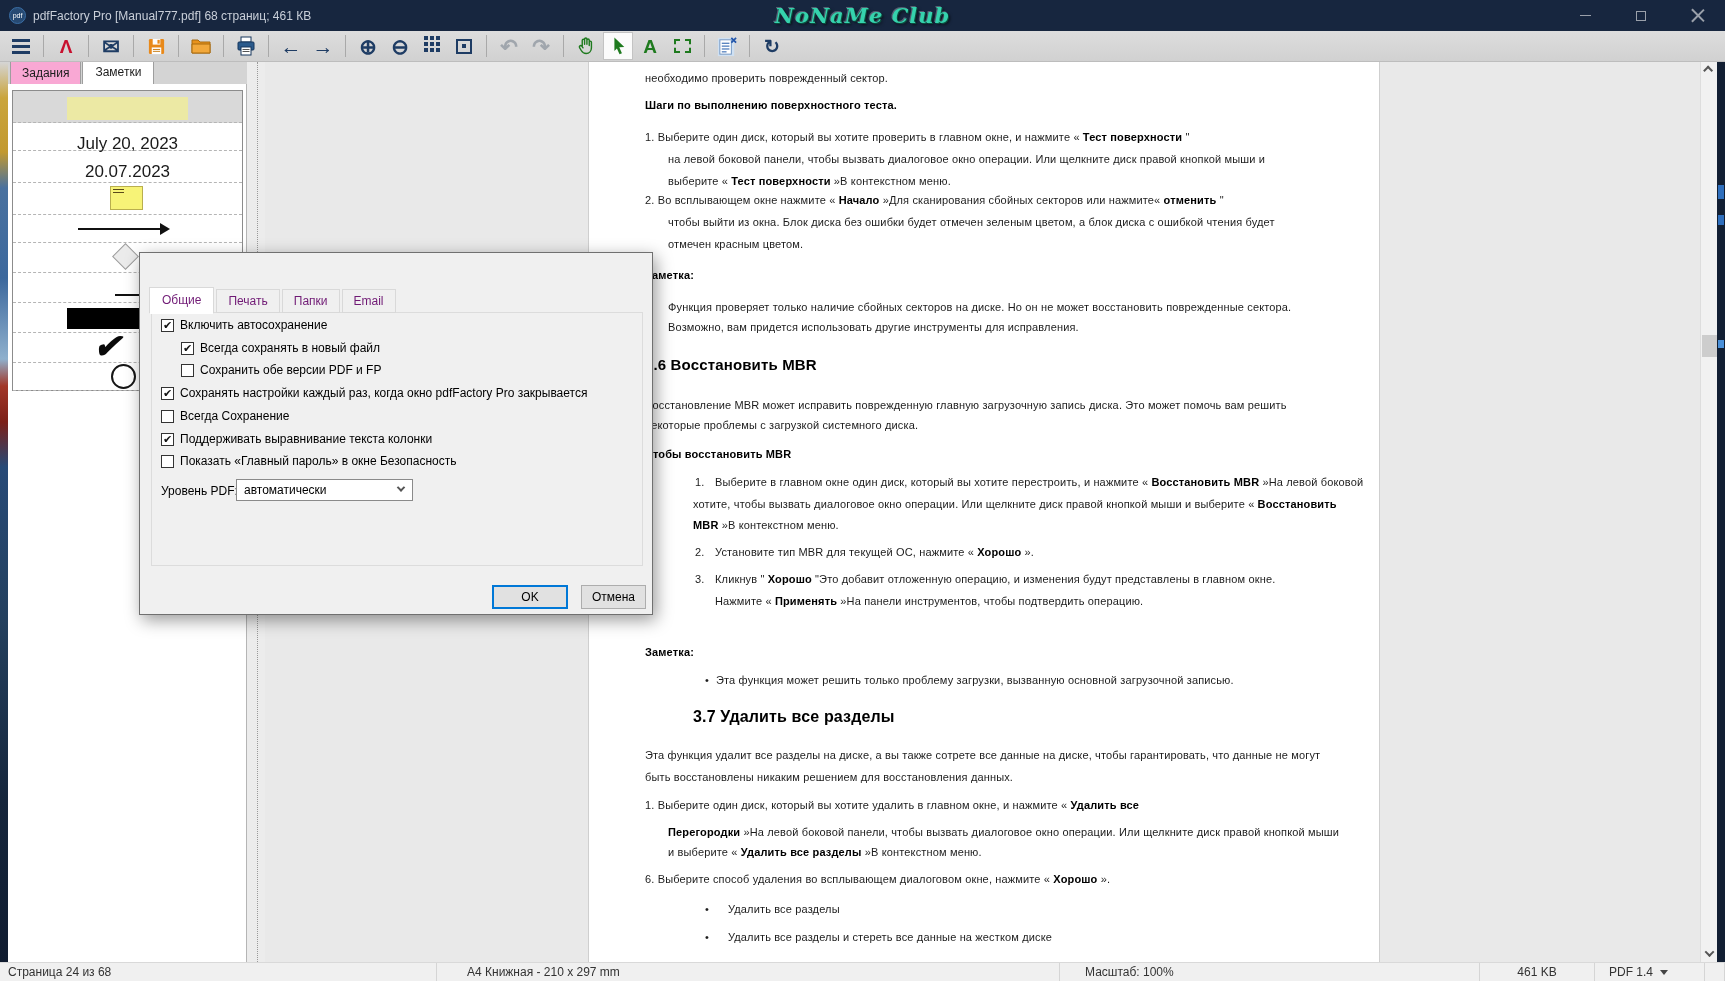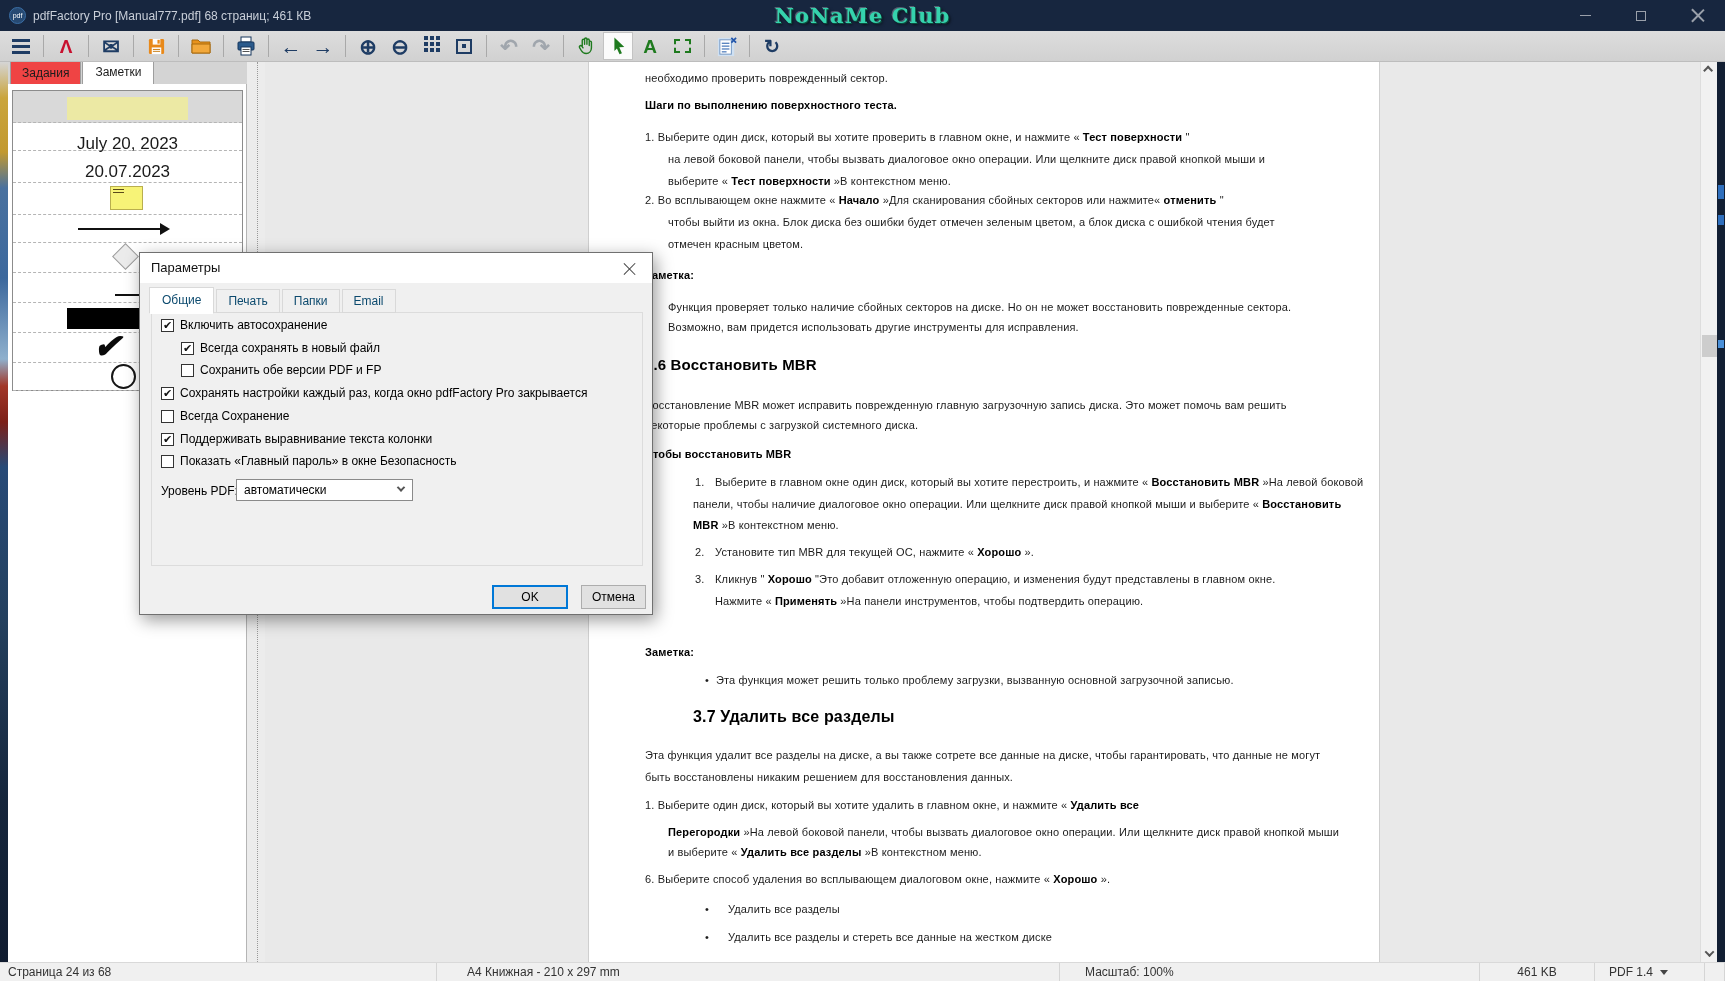--- a/index.html
+++ b/index.html
@@ -8,21 +8,21 @@
 
   
   #titlebar { position:absolute; left:0; top:0; width:1725px; height:31px;
     background:var(--c-titlebar,#17263f); display:flex; align-items:center;
     color:#c9cfd9; font-size:12px; z-index:60; }
   #app-icon { width:17px; height:17px; border-radius:50%; background:#274a73; color:#fff;
     font-size:7px; display:flex; align-items:center; justify-content:center;
     margin:0 7px 0 9px; border:1px solid #3a6ea5; flex:0 0 auto; }
   #win-title { white-space:nowrap; }
   #brand { position:absolute; left:0; right:0; text-align:center; pointer-events:none;
-    font-family:"DejaVu Serif",serif; font-weight:bold; font-size:21px;
+    font-family:"DejaVu Serif",serif; font-style:italic; font-weight:bold; font-size:21px;
     color:var(--c-brand,#35d2ad); letter-spacing:1px;
     text-shadow:1px 1px 0 #0b4f3e, 2px 2px 3px rgba(0,0,0,.6), -1px -1px 0 rgba(255,255,255,.28); }
   #win-controls { position:absolute; right:0; top:0; height:31px; display:flex; }
   .wc { width:56px; height:31px; display:flex; align-items:center; justify-content:center; }
   .wc-min-i { width:11px; height:1px; background:#9aa0aa; }
   .wc-max-i { width:10px; height:10px; border:1px solid #9aa0aa; }
   .x-ic { position:relative; width:13px; height:13px; }
   .x-ic::before,.x-ic::after { content:""; position:absolute; left:6px; top:-2px;
     width:1.5px; height:17px; background:#9aa0aa; }
   .x-ic::before { transform:rotate(45deg); } .x-ic::after { transform:rotate(-45deg); }
@@ -55,21 +55,21 @@
     background:linear-gradient(180deg,#d5d5d5 0%,#caa53c 4%,#c2992f 10%,#49719f 14%,#3c689d 24%,
       #8fb0cd 33%,#a23728 36%,#7c2018 40%,#274a77 45%,#24405e 62%,#16263c 82%,#101c30 100%); }
   #desk-right { position:absolute; left:1717px; top:62px; width:8px; height:900px; background:#121f33; }
   .desk-bit { position:absolute; left:1px; width:6px; background:#2f6fbd; }
 
   
   #sidebar { position:absolute; left:8px; top:62px; width:239px; height:900px;
     background:#fff; border-right:1px solid #b5b5b5; }
   #side-tabs { position:absolute; left:8px; top:62px; width:239px; height:22px;
     background:#d4d4d4; display:flex; align-items:flex-end; padding-left:2px; z-index:9; }
-  .s-tab { padding:10px 11px 4px; font-size:12px; color:#1c1c1c; background:#ef4444;
+  .s-tab { padding:10px 11px 4px; font-size:12px; color:#1c1c1c; background:#f9a8d4;
     border:1px solid #9e9e9e; border-bottom:none; margin-right:1px; }
   .s-tab.active { background:#fff; padding:4px 12px 5px; position:relative; z-index:2; }
 
   #notes { position:absolute; left:12px; top:90px; width:231px; height:301px;
     border:1px solid #8c8c8c; background:#fff; z-index:8; }
   .note-row { position:relative; border-bottom:1px dashed #b5b5b5; }
   .nr-header { background:#d9d9d9; }
   .yellow-rect { position:absolute; left:54px; top:6px; width:121px; height:23px; background:#ece9a4; }
   .nr-date { font-size:17px; color:#1a1a1a; text-align:center; padding-top:11px;
     font-family:"Liberation Sans",sans-serif; }
@@ -124,21 +124,21 @@
   #dlg-titlebar { position:absolute; left:0; top:0; right:0; height:30px; background:#fff; }
   #dlg-title { position:absolute; left:11px; top:7px; font-size:13px; color:#111; }
   #dlg-close { position:absolute; right:0; top:0; width:45px; height:30px;
     display:flex; align-items:center; justify-content:center; }
   .dx { position:relative; width:13px; height:13px; }
   .dx::before,.dx::after { content:""; position:absolute; left:6px; top:-1px;
     width:1.3px; height:16px; background:#444; }
   .dx::before { transform:rotate(45deg); } .dx::after { transform:rotate(-45deg); }
   #dlg-tabs { position:absolute; left:9px; top:35px; height:25px; display:flex; align-items:flex-end; z-index:3; }
   .dtab { font-size:12px; padding:4px 11px; border:1px solid #d9d9d9; background:#f0f0f0;
-    margin-right:2px; color:#0c4a6e; }
+    margin-right:2px; color:#701a75; }
   .dtab.active { background:#fff; padding:5px 12px 6px; border-bottom:1px solid #fff; margin-bottom:-1px; }
   #dlg-box { position:absolute; left:11px; top:59px; width:492px; height:254px;
     border:1px solid #dcdcdc; background:#f0f0f0; }
   .cb-row { position:absolute; display:flex; align-items:center; gap:6px; font-size:12px; color:#000; }
   .cb { width:13px; height:13px; background:#fff; border:1px solid #333; display:flex;
     align-items:center; justify-content:center; font-size:11px; line-height:1; color:#111; flex:0 0 auto; }
   #pdf-level-label { position:absolute; left:21px; top:231px; font-size:12px; color:#000; }
   #pdf-level { position:absolute; left:96px; top:226px; width:177px; height:22px; background:#fff;
     border:1px solid #8a8a8a; font-size:12px; display:flex; align-items:center; padding-left:7px; color:#000; }
   #pdf-level .chev { border-color:#555; width:6px; height:6px; position:absolute; right:8px; top:6px; }
@@ -349,21 +349,21 @@
     <div class="doc-line" style="left: 668px; top: 238px;"><span>отмечен красным цветом.</span></div>
     <div class="doc-line" style="left: 645px; top: 269px;"><b>Заметка:</b></div>
     <div class="doc-line" style="left: 668px; top: 301px;"><span>Функция проверяет только наличие сбойных секторов на диске. Но он не может восстановить поврежденные сектора.</span></div>
     <div class="doc-line" style="left: 668px; top: 321px;"><span>Возможно, вам придется использовать другие инструменты для исправления.</span></div>
     <div class="doc-line fs15" style="left: 645px; top: 356px;"><b>3.6 Восстановить MBR</b></div>
     <div class="doc-line" style="left: 645px; top: 399px;"><span>Восстановление MBR может исправить поврежденную главную загрузочную запись диска. Это может помочь вам решить</span></div>
     <div class="doc-line" style="left: 645px; top: 419px;"><span>некоторые проблемы с загрузкой системного диска.</span></div>
     <div class="doc-line" style="left: 645px; top: 448px;"><b>Чтобы восстановить MBR</b></div>
     <div class="doc-line" style="left: 695px; top: 476px;"><span>1.</span></div>
     <div class="doc-line" style="left: 715px; top: 476px;"><span>Выберите в главном окне один диск, который вы хотите перестроить, и нажмите « </span><b>Восстановить MBR</b><span> »На левой боковой</span></div>
-    <div class="doc-line" style="left: 693px; top: 498px;"><span>панели, чтобы наличие диалоговое окно операции. Или щелкните диск правой кнопкой мыши и выберите « </span><b>Восстановить</b></div>
+    <div class="doc-line" style="left: 693px; top: 498px;"><span>хотите, чтобы вызвать диалоговое окно операции. Или щелкните диск правой кнопкой мыши и выберите « </span><b>Восстановить</b></div>
     <div class="doc-line" style="left: 693px; top: 519px;"><b>MBR</b><span> »В контекстном меню.</span></div>
     <div class="doc-line" style="left: 695px; top: 546px;"><span>2.</span></div>
     <div class="doc-line" style="left: 715px; top: 546px;"><span>Установите тип MBR для текущей ОС, нажмите « </span><b>Хорошо</b><span> ».</span></div>
     <div class="doc-line" style="left: 695px; top: 573px;"><span>3.</span></div>
     <div class="doc-line" style="left: 715px; top: 573px;"><span>Кликнув " </span><b>Хорошо</b><span> "Это добавит отложенную операцию, и изменения будут представлены в главном окне.</span></div>
     <div class="doc-line" style="left: 715px; top: 595px;"><span>Нажмите « </span><b>Применять</b><span> »На панели инструментов, чтобы подтвердить операцию.</span></div>
     <div class="doc-line" style="left: 645px; top: 646px;"><b>Заметка:</b></div>
     <div class="doc-line" style="left: 705px; top: 674px;"><span>•</span></div>
     <div class="doc-line" style="left: 716px; top: 674px;"><span>Эта функция может решить только проблему загрузки, вызванную основной загрузочной записью.</span></div>
     <div class="doc-line fs16" style="left: 645px; top: 708px; margin-left: 48px;"><b>3.7 Удалить все разделы</b></div>
@@ -383,26 +383,20 @@
   <span class="sb-btn" style="top:0;">
       <i class="chev up"></i>
     </span>
   <div id="sb-thumb"></div>
   <span class="sb-btn" style="top:883px;">
       <i class="chev down"></i>
     </span>
 </div>
 
 <div id="dialog">
-  <div id="dlg-titlebar">
-    <span id="dlg-title">Параметры</span>
-    <span id="dlg-close">
-        <i class="dx"></i>
-      </span>
-  </div>
   <div id="dlg-tabs">
       <span class="dtab active">Общие</span>
       <span class="dtab">Печать</span>
       <span class="dtab">Папки</span>
       <span class="dtab">Email</span>
     </div>
   <div id="dlg-box"></div>
   <span id="pdf-level-label">Уровень PDF:</span>
   <div id="pdf-level">
     <span>автоматически</span>

